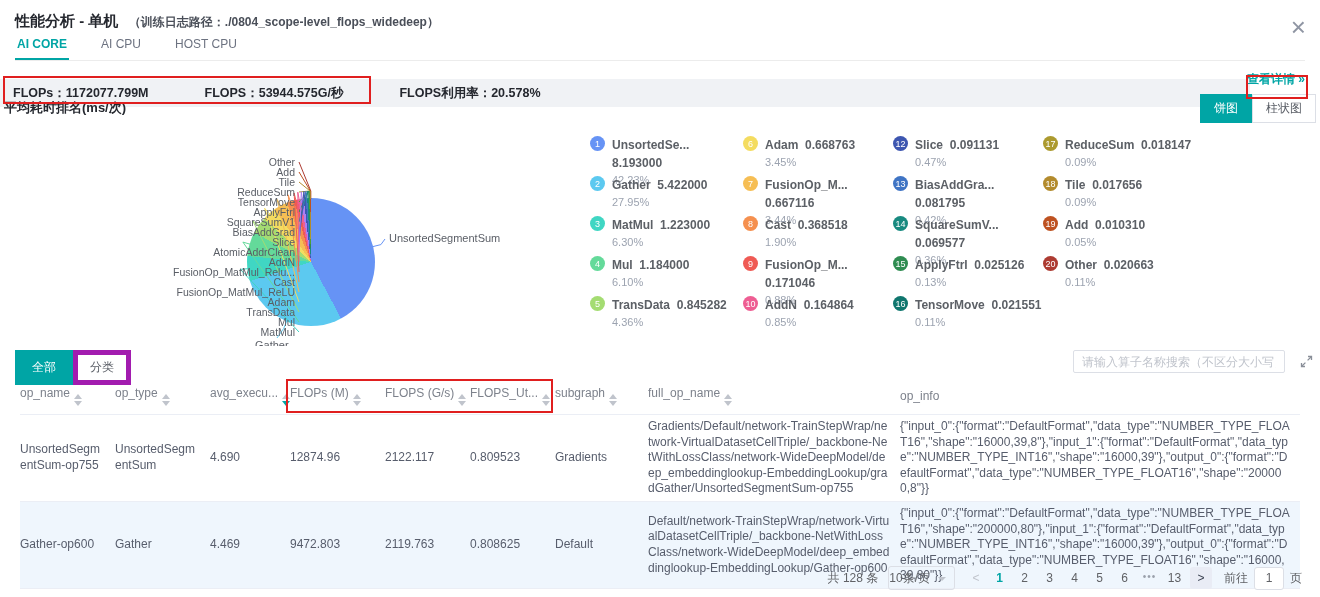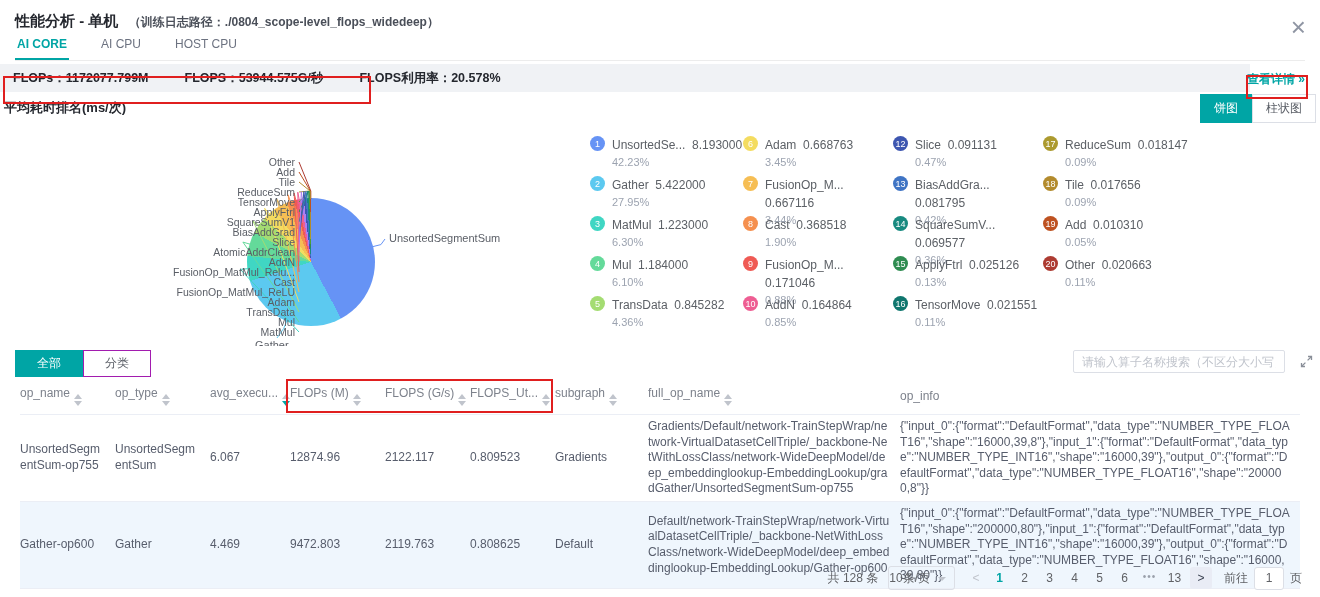--- a/index.html
+++ b/index.html
@@ -14,22 +14,22 @@
 
   .section-title { margin: 6px 15px 0; font-size: 14px; font-weight: bold; color: #24272e; }
 
   
   .tabs { margin: 0 15px; display: flex; gap: 30px; border-bottom: 1px solid #ececec; }
   .tab { font-size: 12px; color: #6c7280; padding: 6px 2px 7px; cursor: pointer; border-bottom: 2px solid transparent; }
   .tab.active { color: #00a5a5; font-weight: bold; border-bottom-color: #00a5a5; }
 
   
   .stats-row { position: relative; margin-top: 3px; height: 28px; }
-  .stats-bar { position: absolute; left: 0; top: 0; width: 1250px; height: 28px; background: #f0f2f5;
-               display: flex; align-items: center; gap: 36px; padding-left: 13px;
+  .stats-bar { position: absolute; left: 0; top: 15px; width: 1250px; height: 28px; background: #f0f2f5;
+               display: flex; align-items: center; gap: 56px; padding-left: 13px;
                font-size: 12.5px; font-weight: bold; color: #24272e; }
   .detail-link { position: absolute; right: 15px; top: 7px; color: #00a5a5; font-size: 12px; font-weight: bold; cursor: pointer; white-space: nowrap; }
 
   
   .chart-header { margin: 6px 4px 0; position: relative; height: 24px; }
   .chart-title { font-size: 13px; font-weight: bold; color: #24272e; }
   .chart-type-buttons { position: absolute; right: 0; top: -4px; display: flex; }
   .chart-btn { font-size: 12px; padding: 5px 13px; border: 1px solid #dcdfe6; background: #fff; color: #5a5e66; cursor: pointer; }
   .chart-btn.active { background: #00a5a5; border-color: #00a5a5; color: #fff; }
 
@@ -41,27 +41,27 @@
   .callout-label { position: absolute; left: 0; width: 280px; text-align: right; font-size: 10.5px; color: #5a5e66; line-height: 12px; white-space: nowrap; }
   .callout-side { position: absolute; font-size: 11px; color: #5a5e66; white-space: nowrap; }
 
   
   .legend { position: absolute; left: 575px; top: 13px; display: grid;
             grid-template-rows: repeat(5, 40px); grid-auto-flow: column;
             grid-template-columns: 153px 150px 150px 230px; }
   .legend-item { display: flex; align-items: flex-start; gap: 7px; cursor: pointer; }
   .legend-badge { width: 15px; height: 15px; border-radius: 50%; color: #fff; font-size: 9px;
                   display: flex; align-items: center; justify-content: center; flex: none; margin-top: 1px; }
-  .legend-line1 { font-size: 12px; color: #5c6066; line-height: 14px; }
+  .legend-line1 { font-size: 12px; color: #5c6066; line-height: 14px; font-weight: bold; }
   .legend-pct { font-size: 11px; color: #9ca3b0; display: block; margin-top: 3px; }
 
   
   .table-toolbar { margin: 4px 15px 0; position: relative; height: 24px; }
   .seg-group { display: inline-flex; }
-  .seg-btn { font-size: 12px; padding: 4px 21px; border: 1px solid #a21caf; background: #fff; color: #5a5e66; cursor: pointer; }
+  .seg-btn { font-size: 12px; padding: 4px 12px; border: 5px solid #a21caf; background: #fff; color: #5a5e66; cursor: pointer; }
   .seg-btn.active { background: #00a5a5; border-color: #00a5a5; color: #fff; }
   .search-input { position: absolute; left: 1058px; top: 0; width: 212px; height: 23px; border: 1px solid #dcdfe6;
                   border-radius: 2px; padding: 0 8px; font-size: 12px; color: #606266; outline: none; }
   .search-input::placeholder { color: #c0c4cc; }
   .expand-icon { position: absolute; left: 1284px; top: 4px; cursor: pointer; }
 
   
   table.op-table { margin: 4px 20px 0; width: 1280px; border-collapse: collapse; table-layout: fixed; }
   .op-table th { font-size: 12px; color: #7d828c; font-weight: normal; text-align: left; padding: 8px 8px 8px 0; white-space: nowrap; }
   .op-table td { font-size: 12px; color: #575d6c; padding: 4px 10px 4px 0; vertical-align: middle; line-height: 15.6px; }
@@ -323,21 +323,21 @@
               <i class="up"></i>
               <i class="down"></i>
             </span></th>
           <th><span>op_info</span></th>
         </tr>
       </thead>
     <tbody id="table-body">
         <tr class="">
           <td class="wrap">UnsortedSegmentSum-op755</td>
           <td class="wrap">UnsortedSegmentSum</td>
-          <td>6.067</td>
+          <td>4.690</td>
           <td>12874.96</td>
           <td>2122.117</td>
           <td>0.809523</td>
           <td>Gradients</td>
           <td class="wrap">Gradients/Default/network-TrainStepWrap/network-VirtualDatasetCellTriple/_backbone-NetWithLossClass/network-WideDeepModel/deep_embeddinglookup-EmbeddingLookup/gradGather/UnsortedSegmentSum-op755</td>
           <td class="wrap">{"input_0":{"format":"DefaultFormat","data_type":"NUMBER_TYPE_FLOAT16","shape":"16000,39,8"},"input_1":{"format":"DefaultFormat","data_type":"NUMBER_TYPE_INT16","shape":"16000,39"},"output_0":{"format":"DefaultFormat","data_type":"NUMBER_TYPE_FLOAT16","shape":"200000,8"}}</td>
         </tr>
         <tr class="striped">
           <td class="wrap">Gather-op600</td>
           <td class="wrap">Gather</td>

